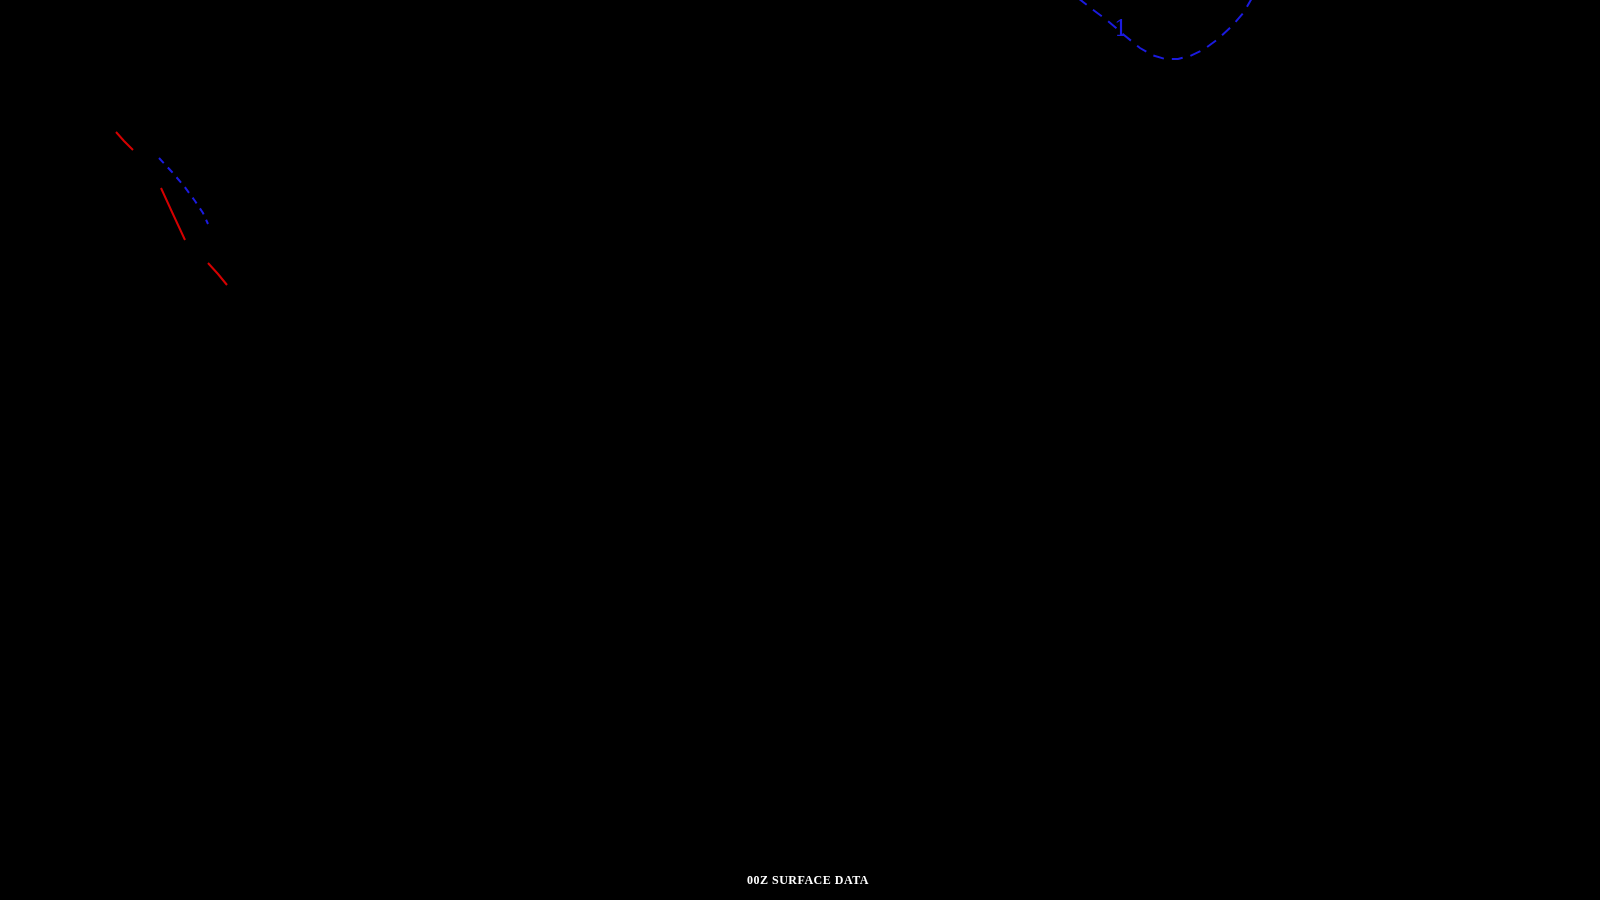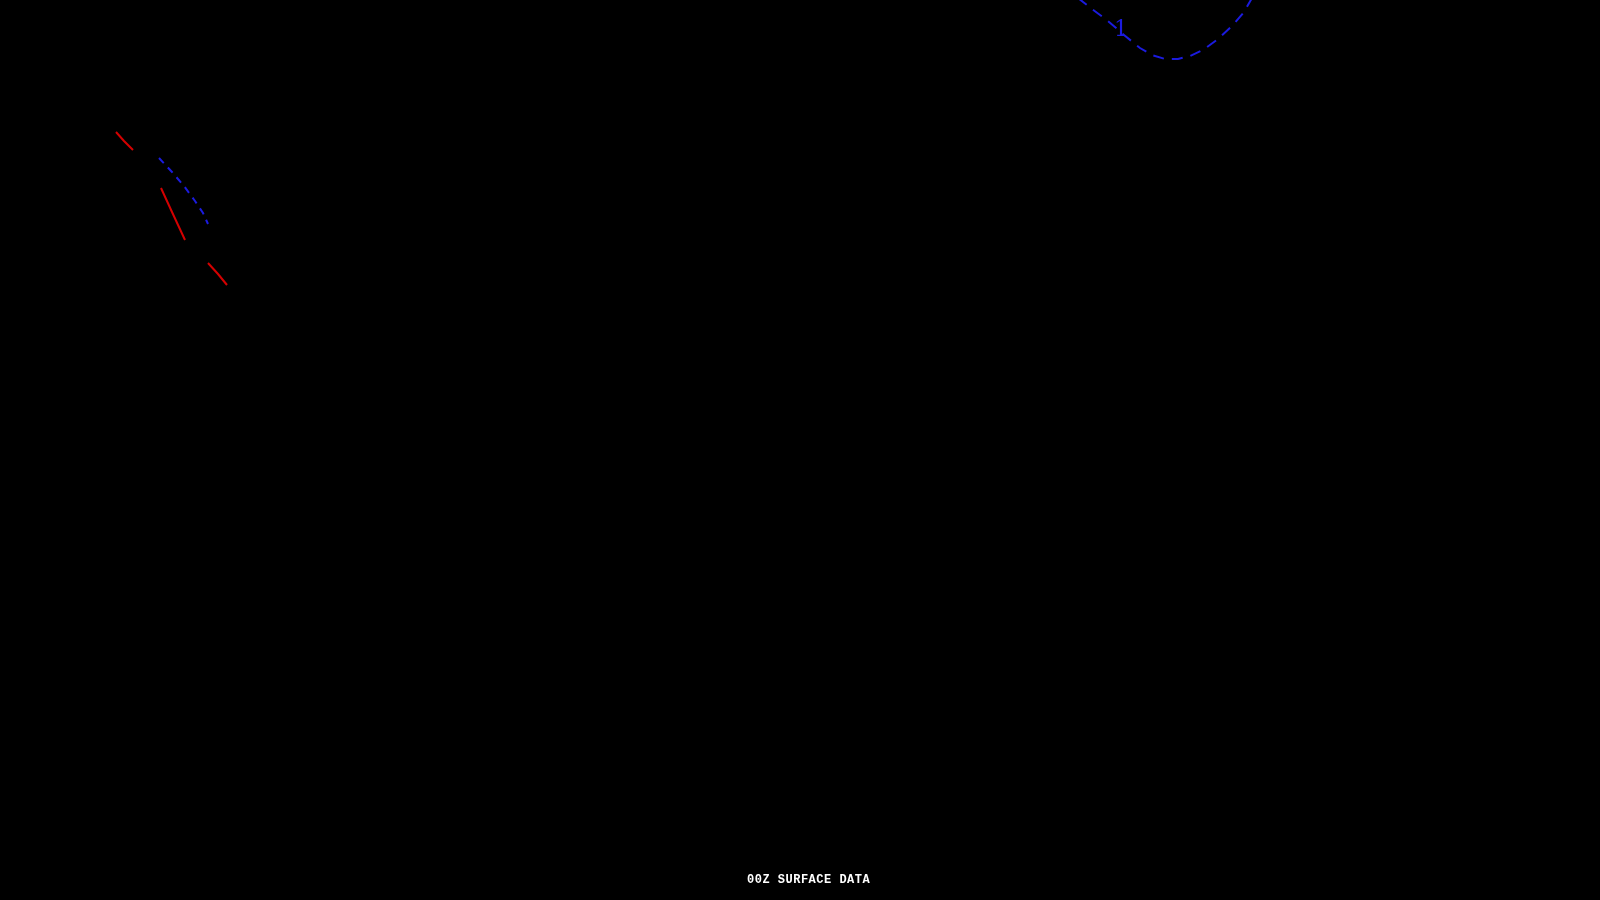--- a/index.html
+++ b/index.html
@@ -30,21 +30,21 @@
     top: 18px;
     font-family: "DejaVu Serif", "Liberation Serif", serif;
     font-size: 22px;
     line-height: 1;
     font-weight: normal;
   }
   .caption {
     position: absolute;
     left: 747px;
     top: 874px;
-    font-family: Liberation Mono, monospace;
+    font-family: Liberation Serif, serif;
     font-size: 12px;
     font-weight: bold;
     letter-spacing: 0.5px;
     line-height: 1;
     white-space: pre;
     text-align: right;
   }
 </style>
 </head>
 <body>

